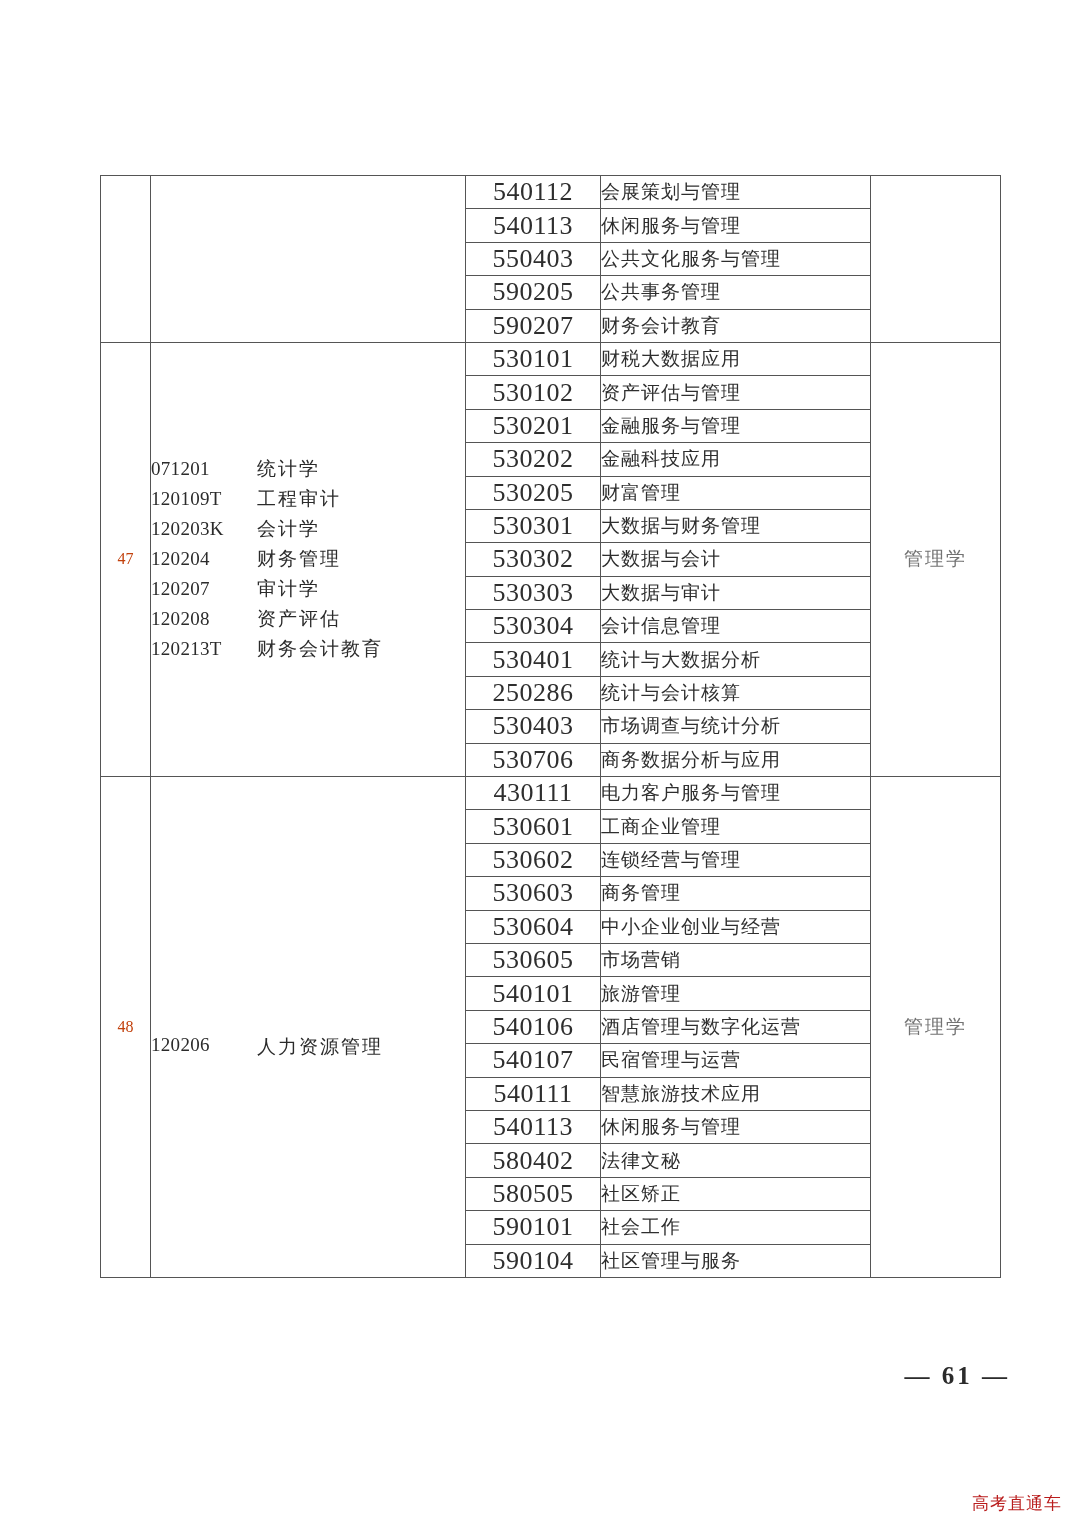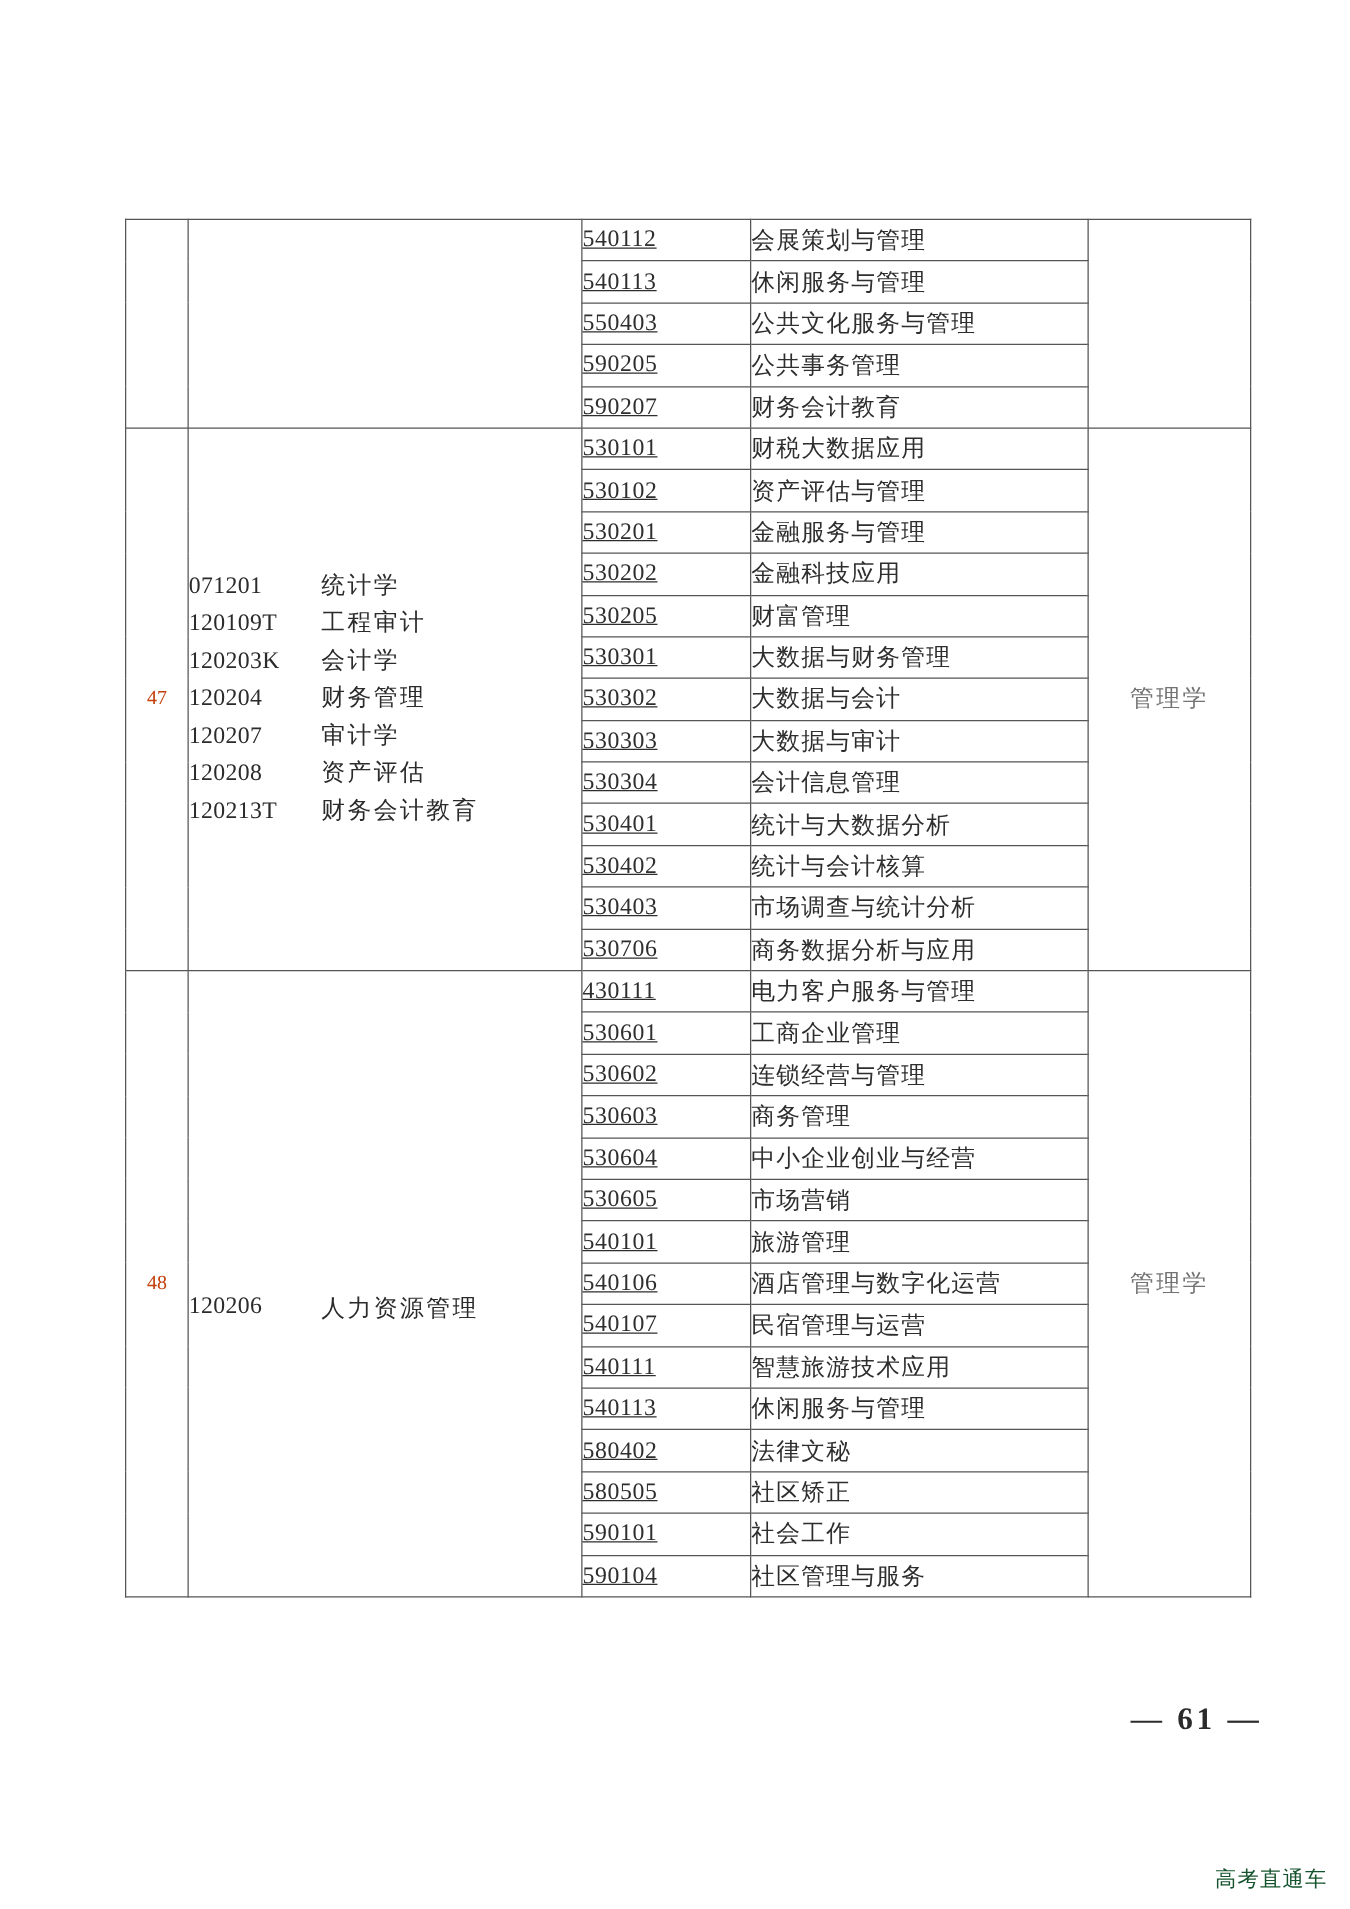--- a/index.html
+++ b/index.html
@@ -60,24 +60,24 @@
   .cell-cat {
     text-align: center;
     font-size: 19px;
     letter-spacing: 2px;
     color: #737373;
   }
 
   .sub-row { height: 33.4px; }
 
   .cell-code {
-    font-size: 19px;
+    text-align: center;
+    font-size: 26px;
     color: #2e2e2e;
     letter-spacing: 0.5px;
-    text-decoration: underline;
   }
   .cell-pname {
     text-align: left;
     padding-left: 12px;
     font-size: 19px;
     letter-spacing: 1px;
     color: #2e2e2e;
   }
 
   
@@ -126,21 +126,21 @@
   }
 
   
   #watermark {
     position: absolute;
     right: 18px;
     top: 1492px;
     font-family: Liberation Mono, monospace;
     font-size: 17px;
     letter-spacing: 1px;
-    color: #14532d;
+    color: #b91c1c;
   }
 </style>
 </head>
 <body>
 
 <div id="page">
 
   <table id="major-table">
     <colgroup>
       <col class="col-no">
@@ -241,21 +241,21 @@
         </tr>
         <tr class="sub-row">
           <td class="cell-code">530304</td>
           <td class="cell-pname">会计信息管理</td>
         </tr>
         <tr class="sub-row">
           <td class="cell-code">530401</td>
           <td class="cell-pname">统计与大数据分析</td>
         </tr>
         <tr class="sub-row">
-          <td class="cell-code">530402</td>
+          <td class="cell-code">250286</td>
           <td class="cell-pname">统计与会计核算</td>
         </tr>
         <tr class="sub-row">
           <td class="cell-code">530403</td>
           <td class="cell-pname">市场调查与统计分析</td>
         </tr>
         <tr class="sub-row">
           <td class="cell-code">530706</td>
           <td class="cell-pname">商务数据分析与应用</td>
         </tr>

